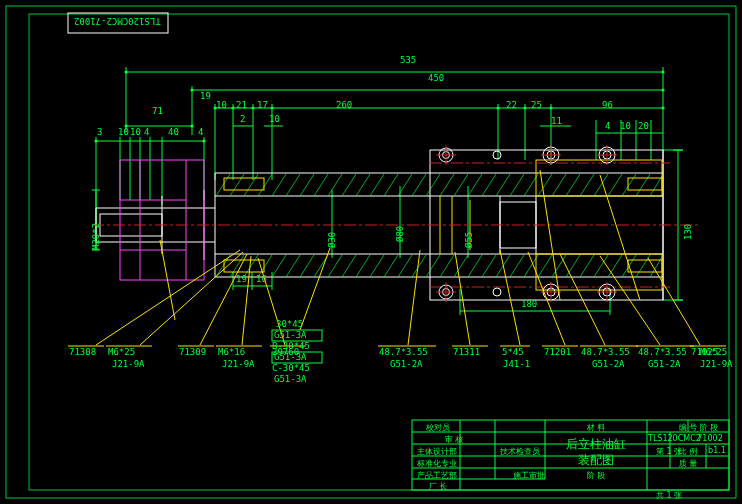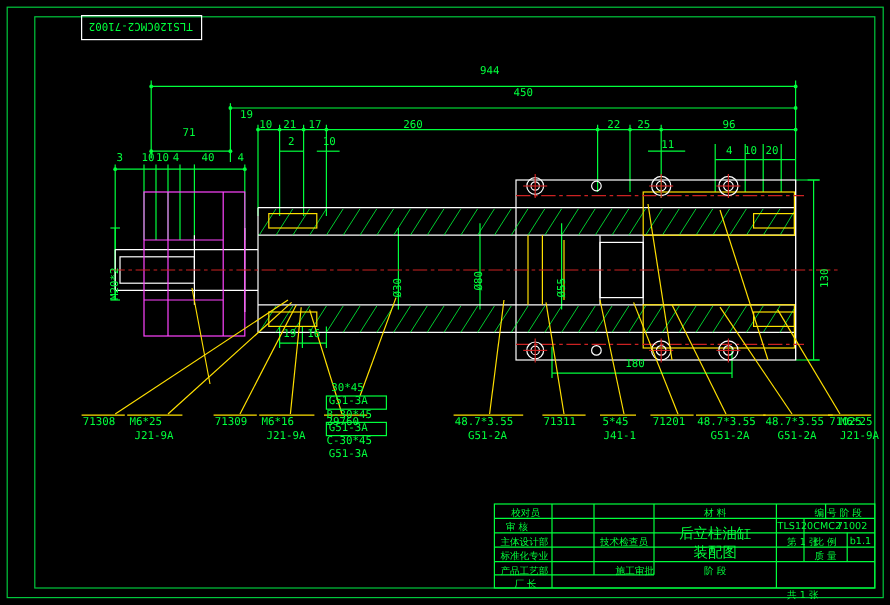--- a/index.html
+++ b/index.html
@@ -306,21 +306,21 @@
     <line x1="670" y1="432" x2="670" y2="468"></line>
     <line x1="706" y1="444" x2="706" y2="468"></line>
     <line x1="647" y1="444" x2="729" y2="444"></line>
     <line x1="647" y1="456" x2="729" y2="456"></line>
   </g>
 </svg>
 
 <div class="lbl flip" style="left:74px;top:16px;font-size:9px;">TLS120CMC2-71002</div>
 
 <div>
-  <span class="lbl" style="left:400px;top:56px;">944</span>
+  <span class="lbl" style="left:400px;top:56px;">535</span>
   <span class="lbl" style="left:428px;top:74px;">450</span>
   <span class="lbl" style="left:200px;top:92px;">19</span>
   <span class="lbl" style="left:216px;top:101px;">10</span>
   <span class="lbl" style="left:236px;top:101px;">21</span>
   <span class="lbl" style="left:257px;top:101px;">17</span>
   <span class="lbl" style="left:336px;top:101px;">260</span>
   <span class="lbl" style="left:506px;top:101px;">22</span>
   <span class="lbl" style="left:531px;top:101px;">25</span>
   <span class="lbl" style="left:602px;top:101px;">96</span>
   <span class="lbl" style="left:240px;top:115px;">2</span>
@@ -376,21 +376,21 @@
   <span class="lbl" style="left:592px;top:360px;">G51-2A</span>
   <span class="lbl" style="left:638px;top:348px;">48.7*3.55</span>
   <span class="lbl" style="left:648px;top:360px;">G51-2A</span>
   <span class="lbl" style="left:691px;top:348px;">71025</span>
   <span class="lbl" style="left:700px;top:348px;">M6*25</span>
   <span class="lbl" style="left:700px;top:360px;">J21-9A</span>
 </div>
 
 <div>
   <span class="tb cn" style="left:418px;top:422px;width:40px;">校对员</span>
-  <span class="tb cn" style="left:400px;top:434px;width:40px;text-align:right;">审 核</span>
+  <span class="tb cn" style="left:434px;top:434px;width:40px;">审 核</span>
   <span class="tb cn" style="left:414px;top:446px;width:46px;">主体设计部</span>
   <span class="tb cn" style="left:414px;top:458px;width:46px;">标准化专业</span>
   <span class="tb cn" style="left:414px;top:470px;width:46px;">产品工艺部</span>
   <span class="tb cn" style="left:418px;top:481px;width:40px;">厂 长</span>
 
   <span class="tb cn" style="left:497px;top:446px;width:46px;">技术检查员</span>
   <span class="tb cn" style="left:497px;top:470px;width:64px;">施工审批</span>
 
   <span class="tb cn" style="left:546px;top:422px;width:100px;">材 料</span>
   <span class="tb cn" style="left:546px;top:436px;width:100px;font-size:12px;">后立柱油缸</span>

